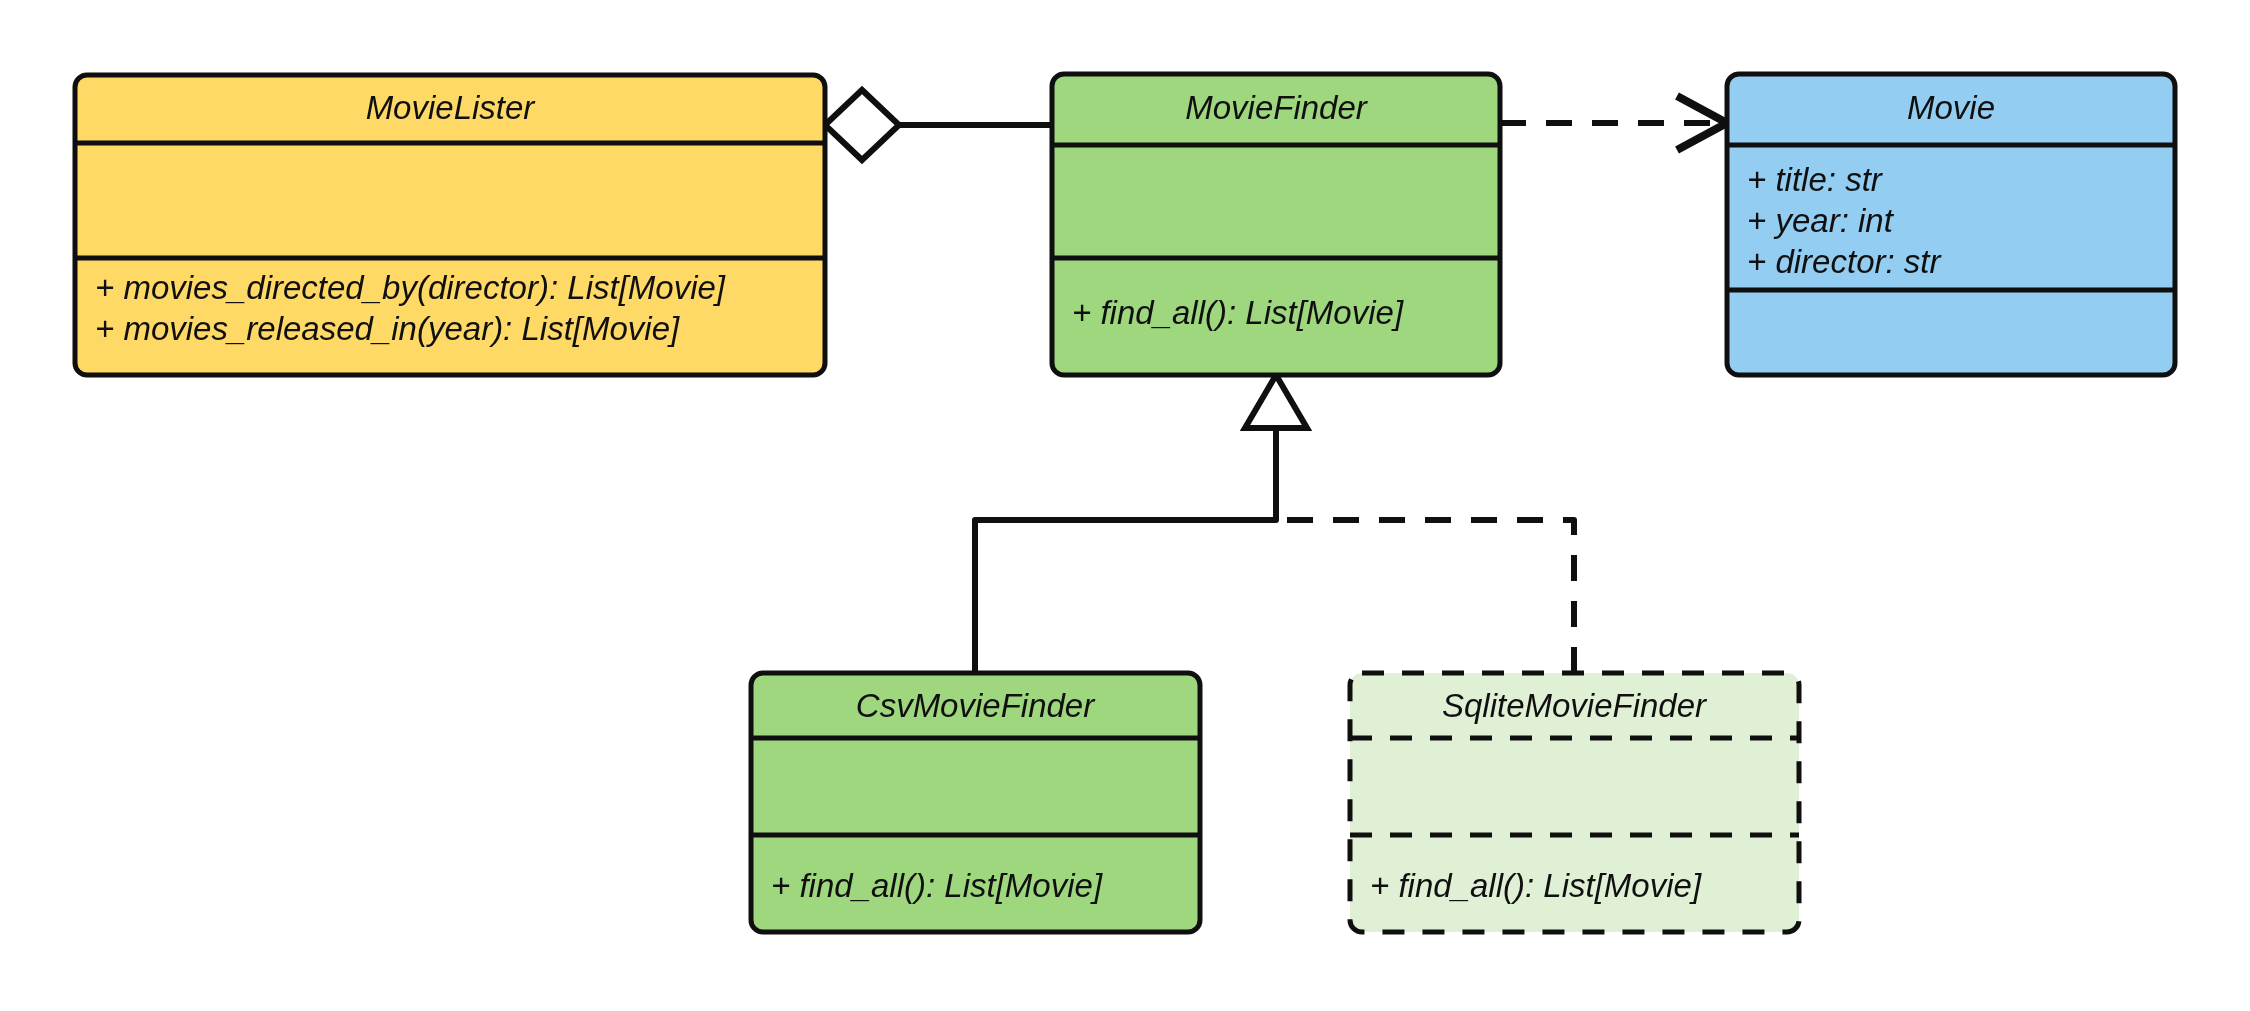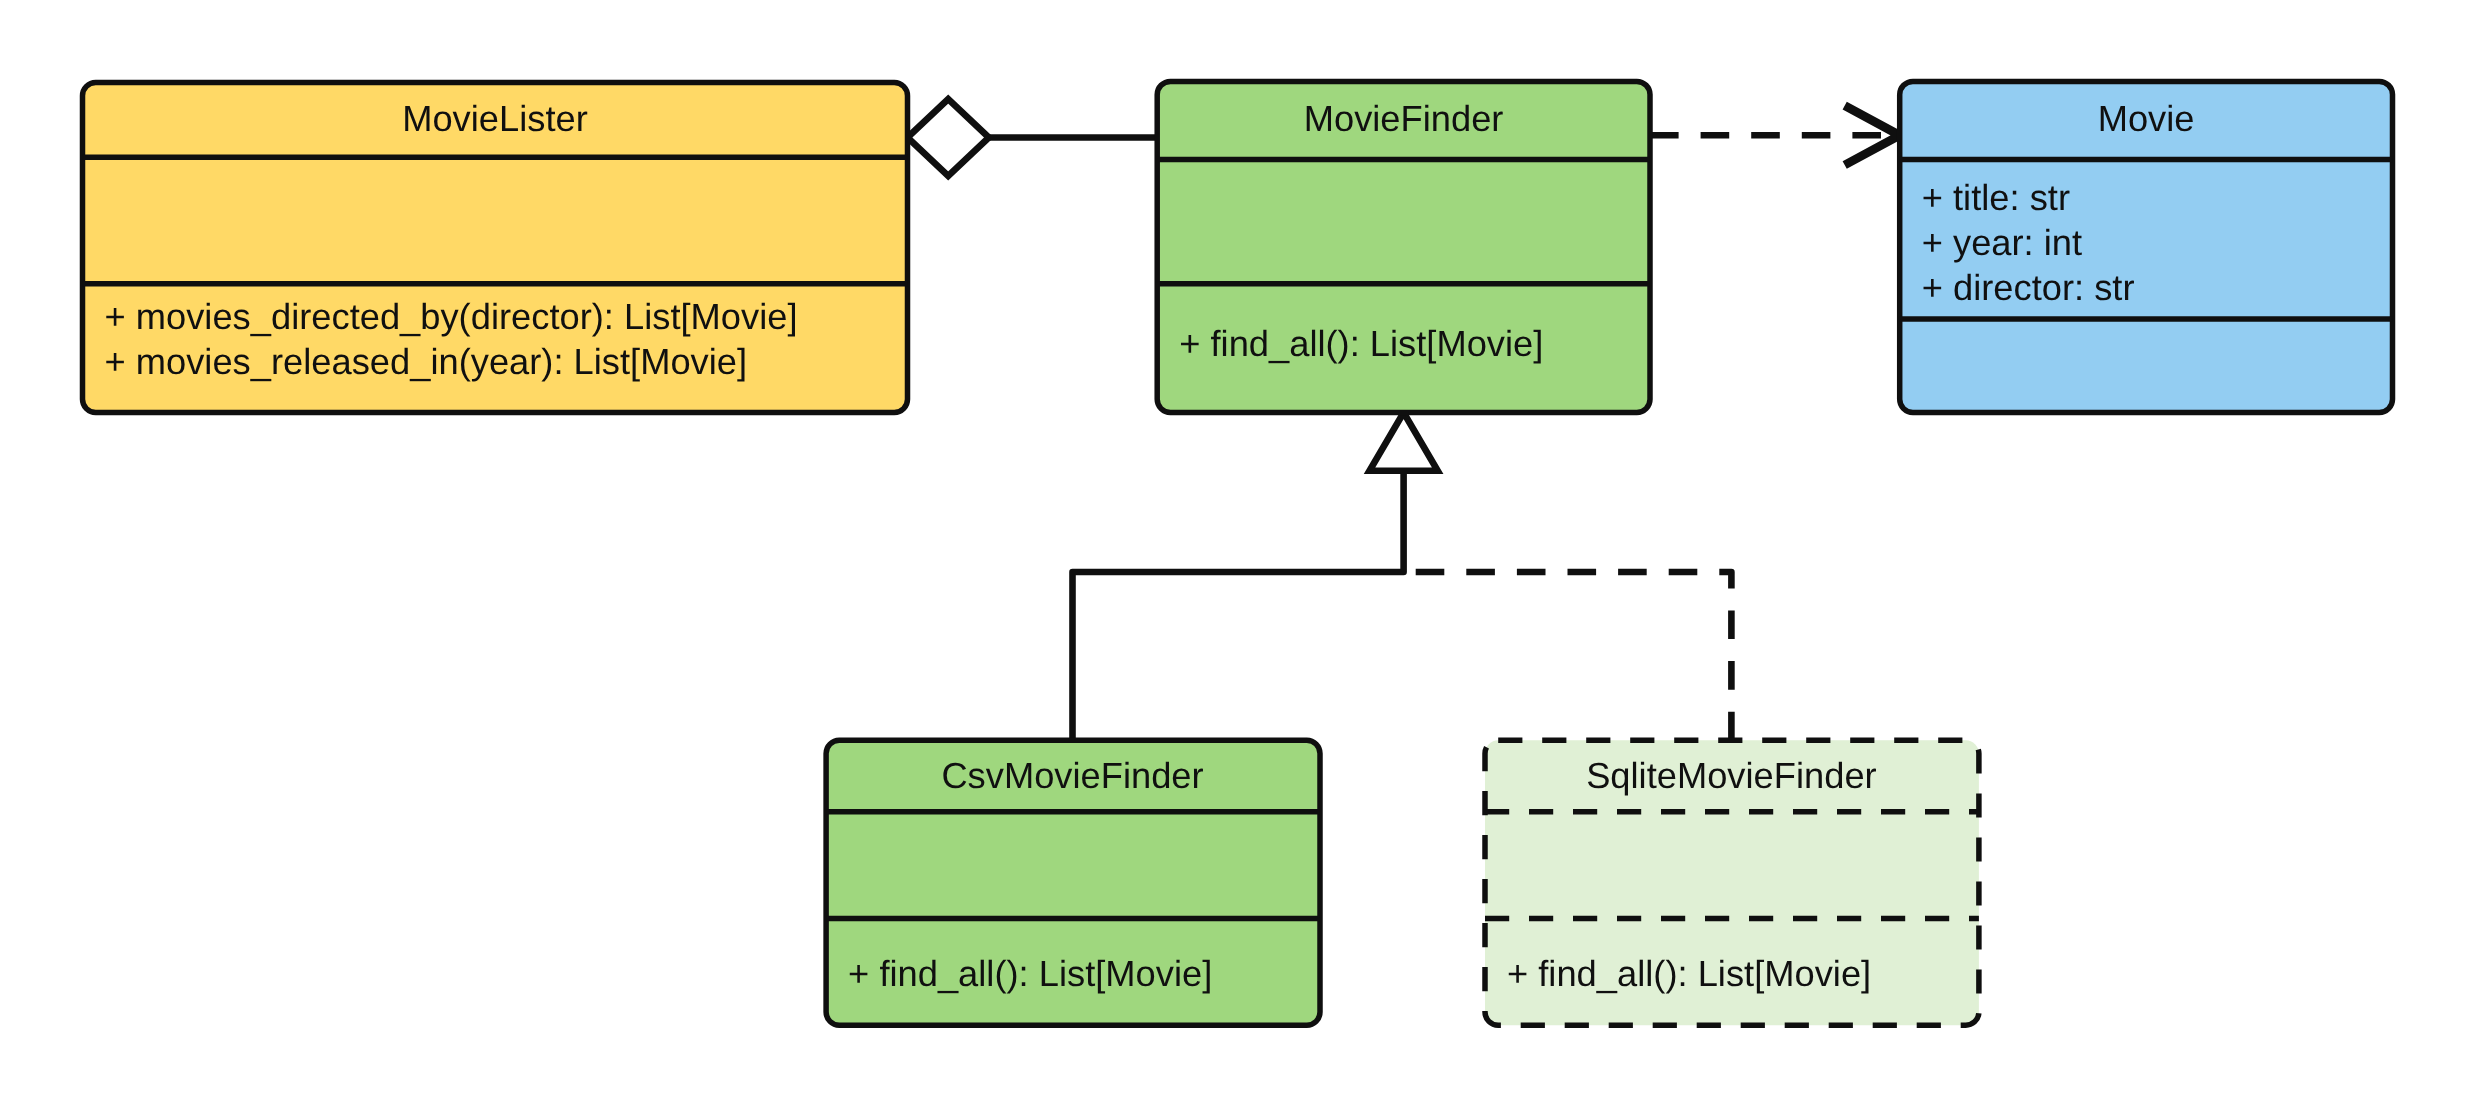--- a/index.html
+++ b/index.html
@@ -11,20 +11,21 @@
     width: 2250px;
     height: 1011px;
     overflow: hidden;
     font-family: "Liberation Sans", sans-serif;
   }
   #diagram-root {
     position: relative;
     width: 2250px;
     height: 1011px;
     background: #ffffff;
+    font-style: italic;
   }
   svg#uml-canvas {
     position: absolute;
     left: 0;
     top: 0;
     width: 2250px;
     height: 1011px;
     display: block;
   }
   .cls-box {

